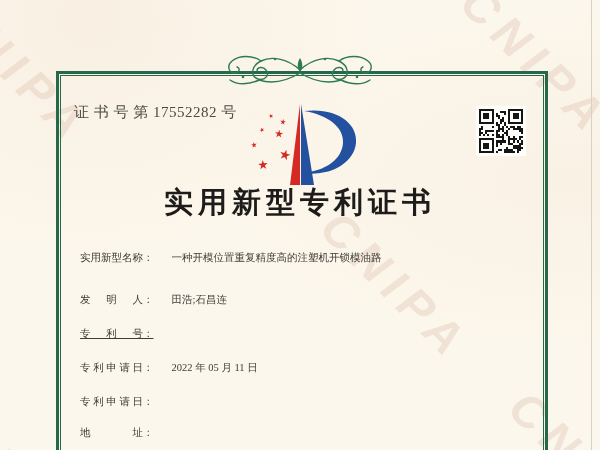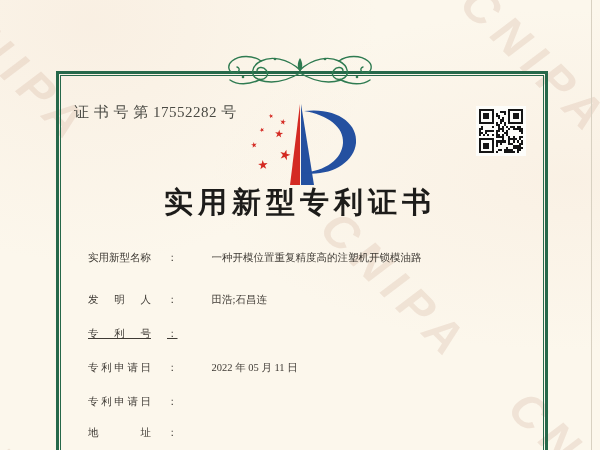--- a/index.html
+++ b/index.html
@@ -27,22 +27,22 @@
   .frame-inner{position:absolute;left:1px;top:1px;right:1px;bottom:1px;border:1px solid #26684a;}
   .ornament{position:absolute;left:225px;top:52px;width:150px;height:40px;z-index:2;}
   .cert-number{position:absolute;left:74px;top:103px;font-size:15px;letter-spacing:0.5px;color:#4a4a44;z-index:2;}
   .logo{position:absolute;left:243px;top:101px;width:122px;height:86px;z-index:2;}
   .qr{position:absolute;left:476px;top:106px;width:50px;height:50px;background:#fdfdfa;
       display:flex;align-items:center;justify-content:center;z-index:2;}
   .title{
     position:absolute;left:0;right:0;top:183px;text-align:center;
     font-size:29px;letter-spacing:5px;font-weight:700;color:#1d1c1a;z-index:2;
   }
-  .field-row{position:absolute;left:88px;display:flex;font-size:10.5px;color:#3f3b35;
-    line-height:14px;white-space:nowrap;z-index:2;gap:16px;}
+  .field-row{position:absolute;left:80px;display:flex;font-size:10.5px;color:#3f3b35;
+    line-height:14px;white-space:nowrap;z-index:2;}
   .f-label{width:63px;text-align:justify;text-align-last:justify;}
   .f-value{margin-left:18px;}
   .row-0{top:251px;} .row-1{top:293px;} .row-2{top:327px;text-decoration:underline;}
   .row-3{top:361px;} .row-4{top:395px;} .row-5{top:426px;}
 </style>
 </head>
 <body>
 
 <div class="wm wm1">CNIPA</div>
 <div class="wm wm2">CNIPA</div>

